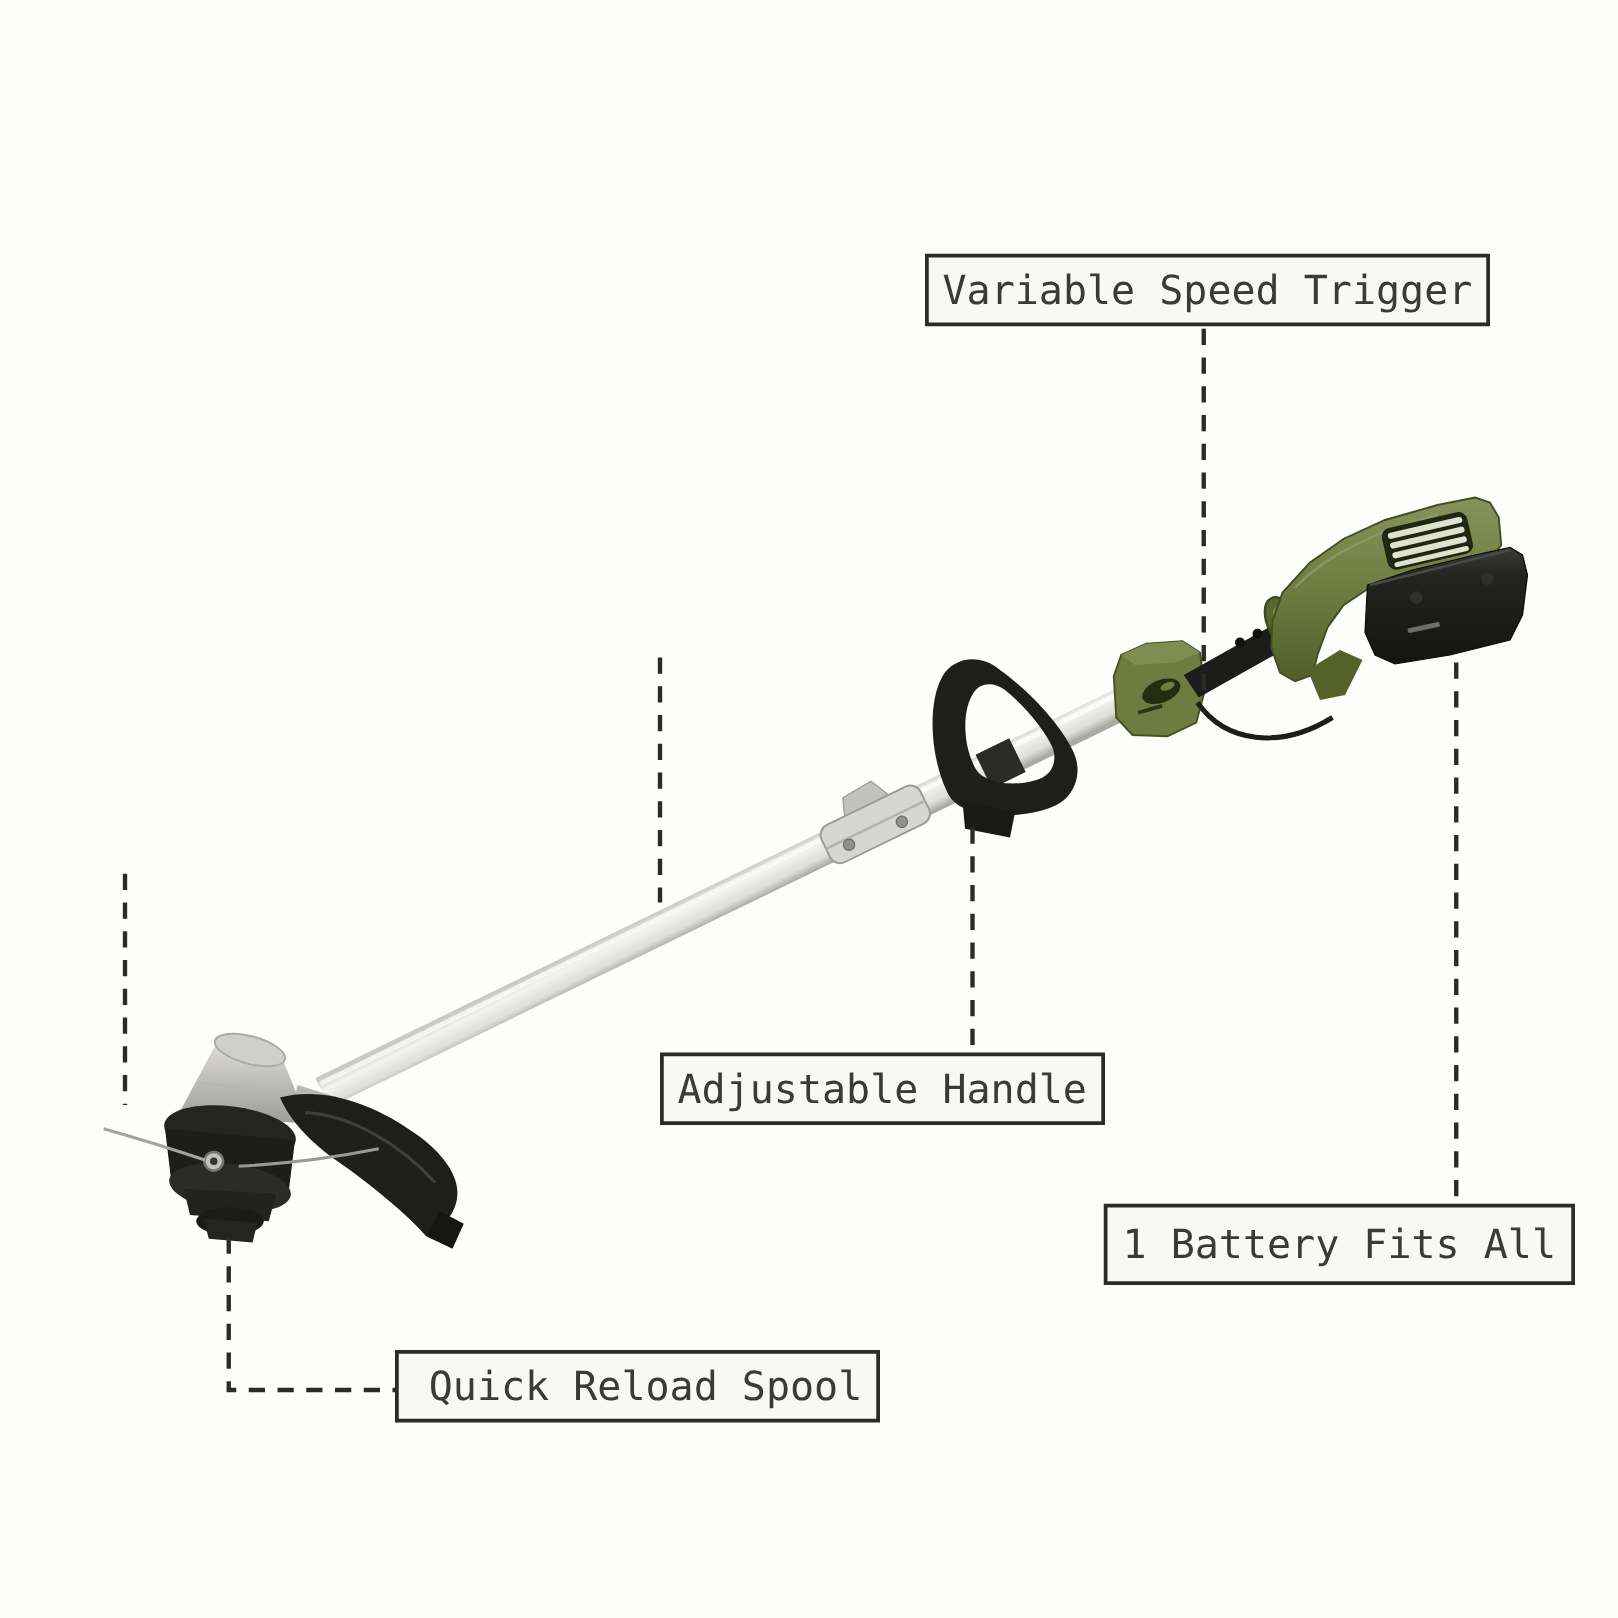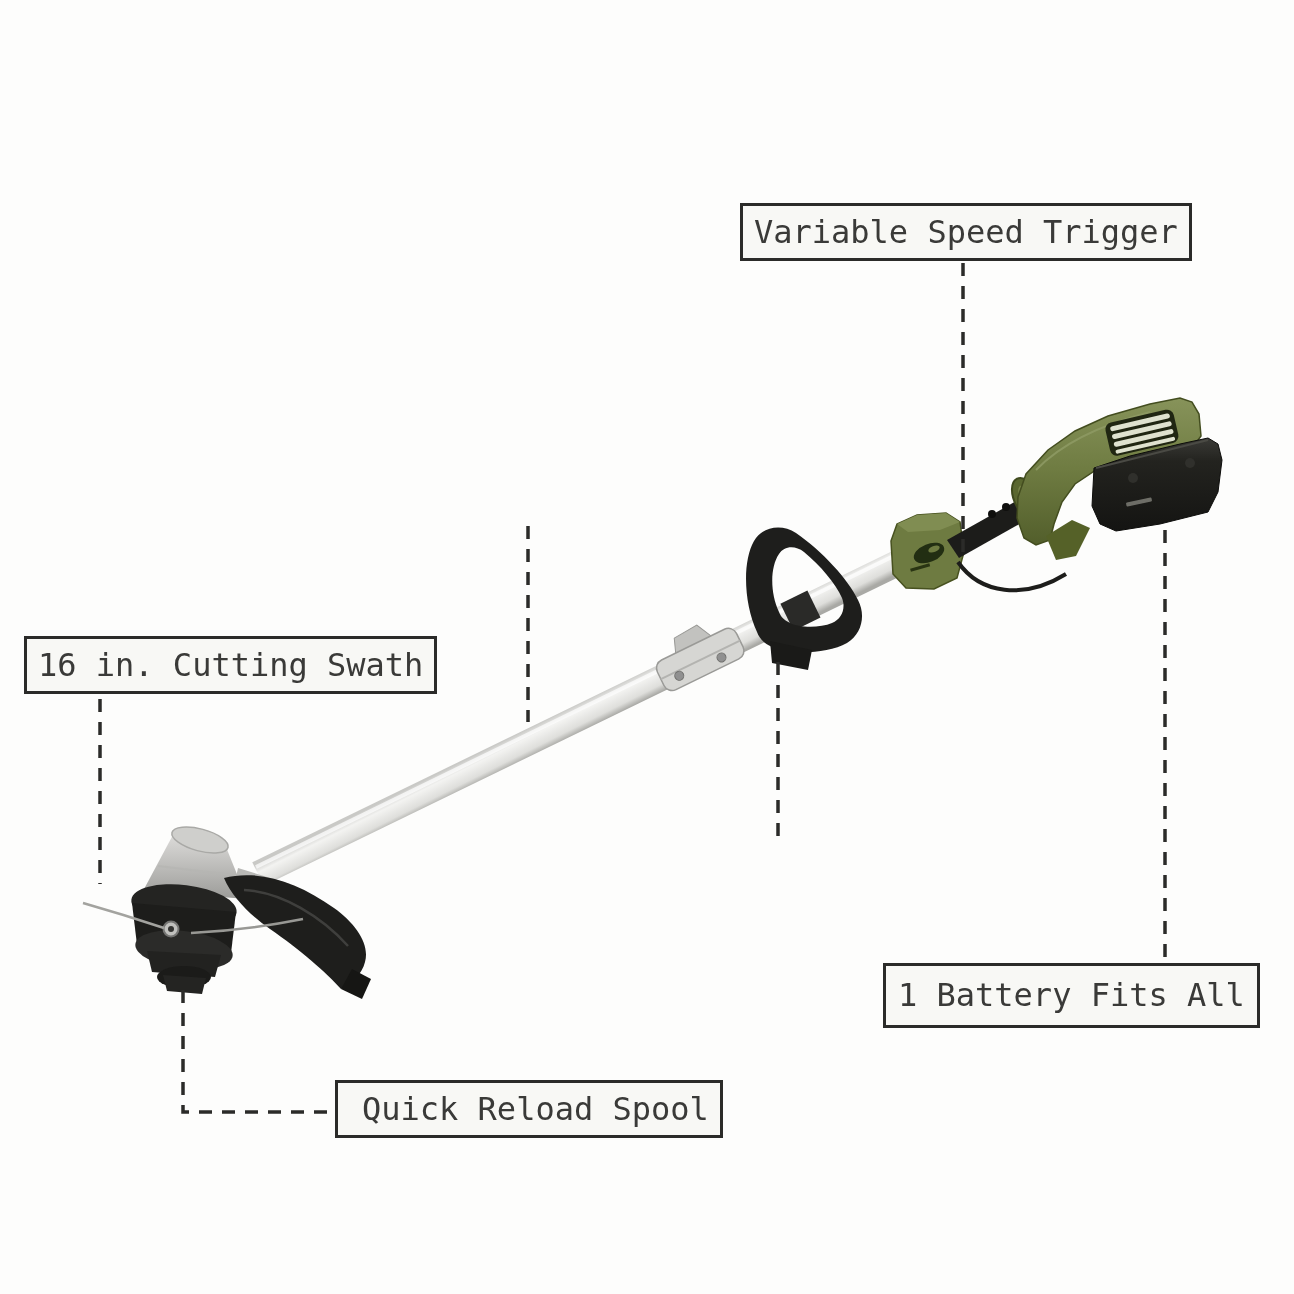--- a/index.html
+++ b/index.html
@@ -163,26 +163,26 @@
       <path d="M 1165 530 L 1165 960"></path>
       <path d="M 183 990 L 183 1112 L 332 1112"></path>
     </g>
   </svg>
 
   <div class="label-box" style="left:740px;top:203px;">
     <span>Variable Speed Trigger</span>
   </div>
 
 
-  <div class="label-box" style="left:24px;top:636px;">
-    <span>16 in. Cutting Swath</span>
+
+  <div class="label-box" style="left:528px;top:842px;">
+    <span>Adjustable Handle</span>
   </div>
-
 
   <div class="label-box two-line" style="left:883px;top:963px;">
     <span>1 Battery Fits All</span>
   </div>
 
-  <div class="label-box" style="left:335px;top:1080px;padding-left:24px;">
+  <div class="label-box" style="left:316px;top:1080px;padding-left:24px;">
     <span>Quick Reload Spool</span>
   </div>
 
 </div>
 
 </body></html>

